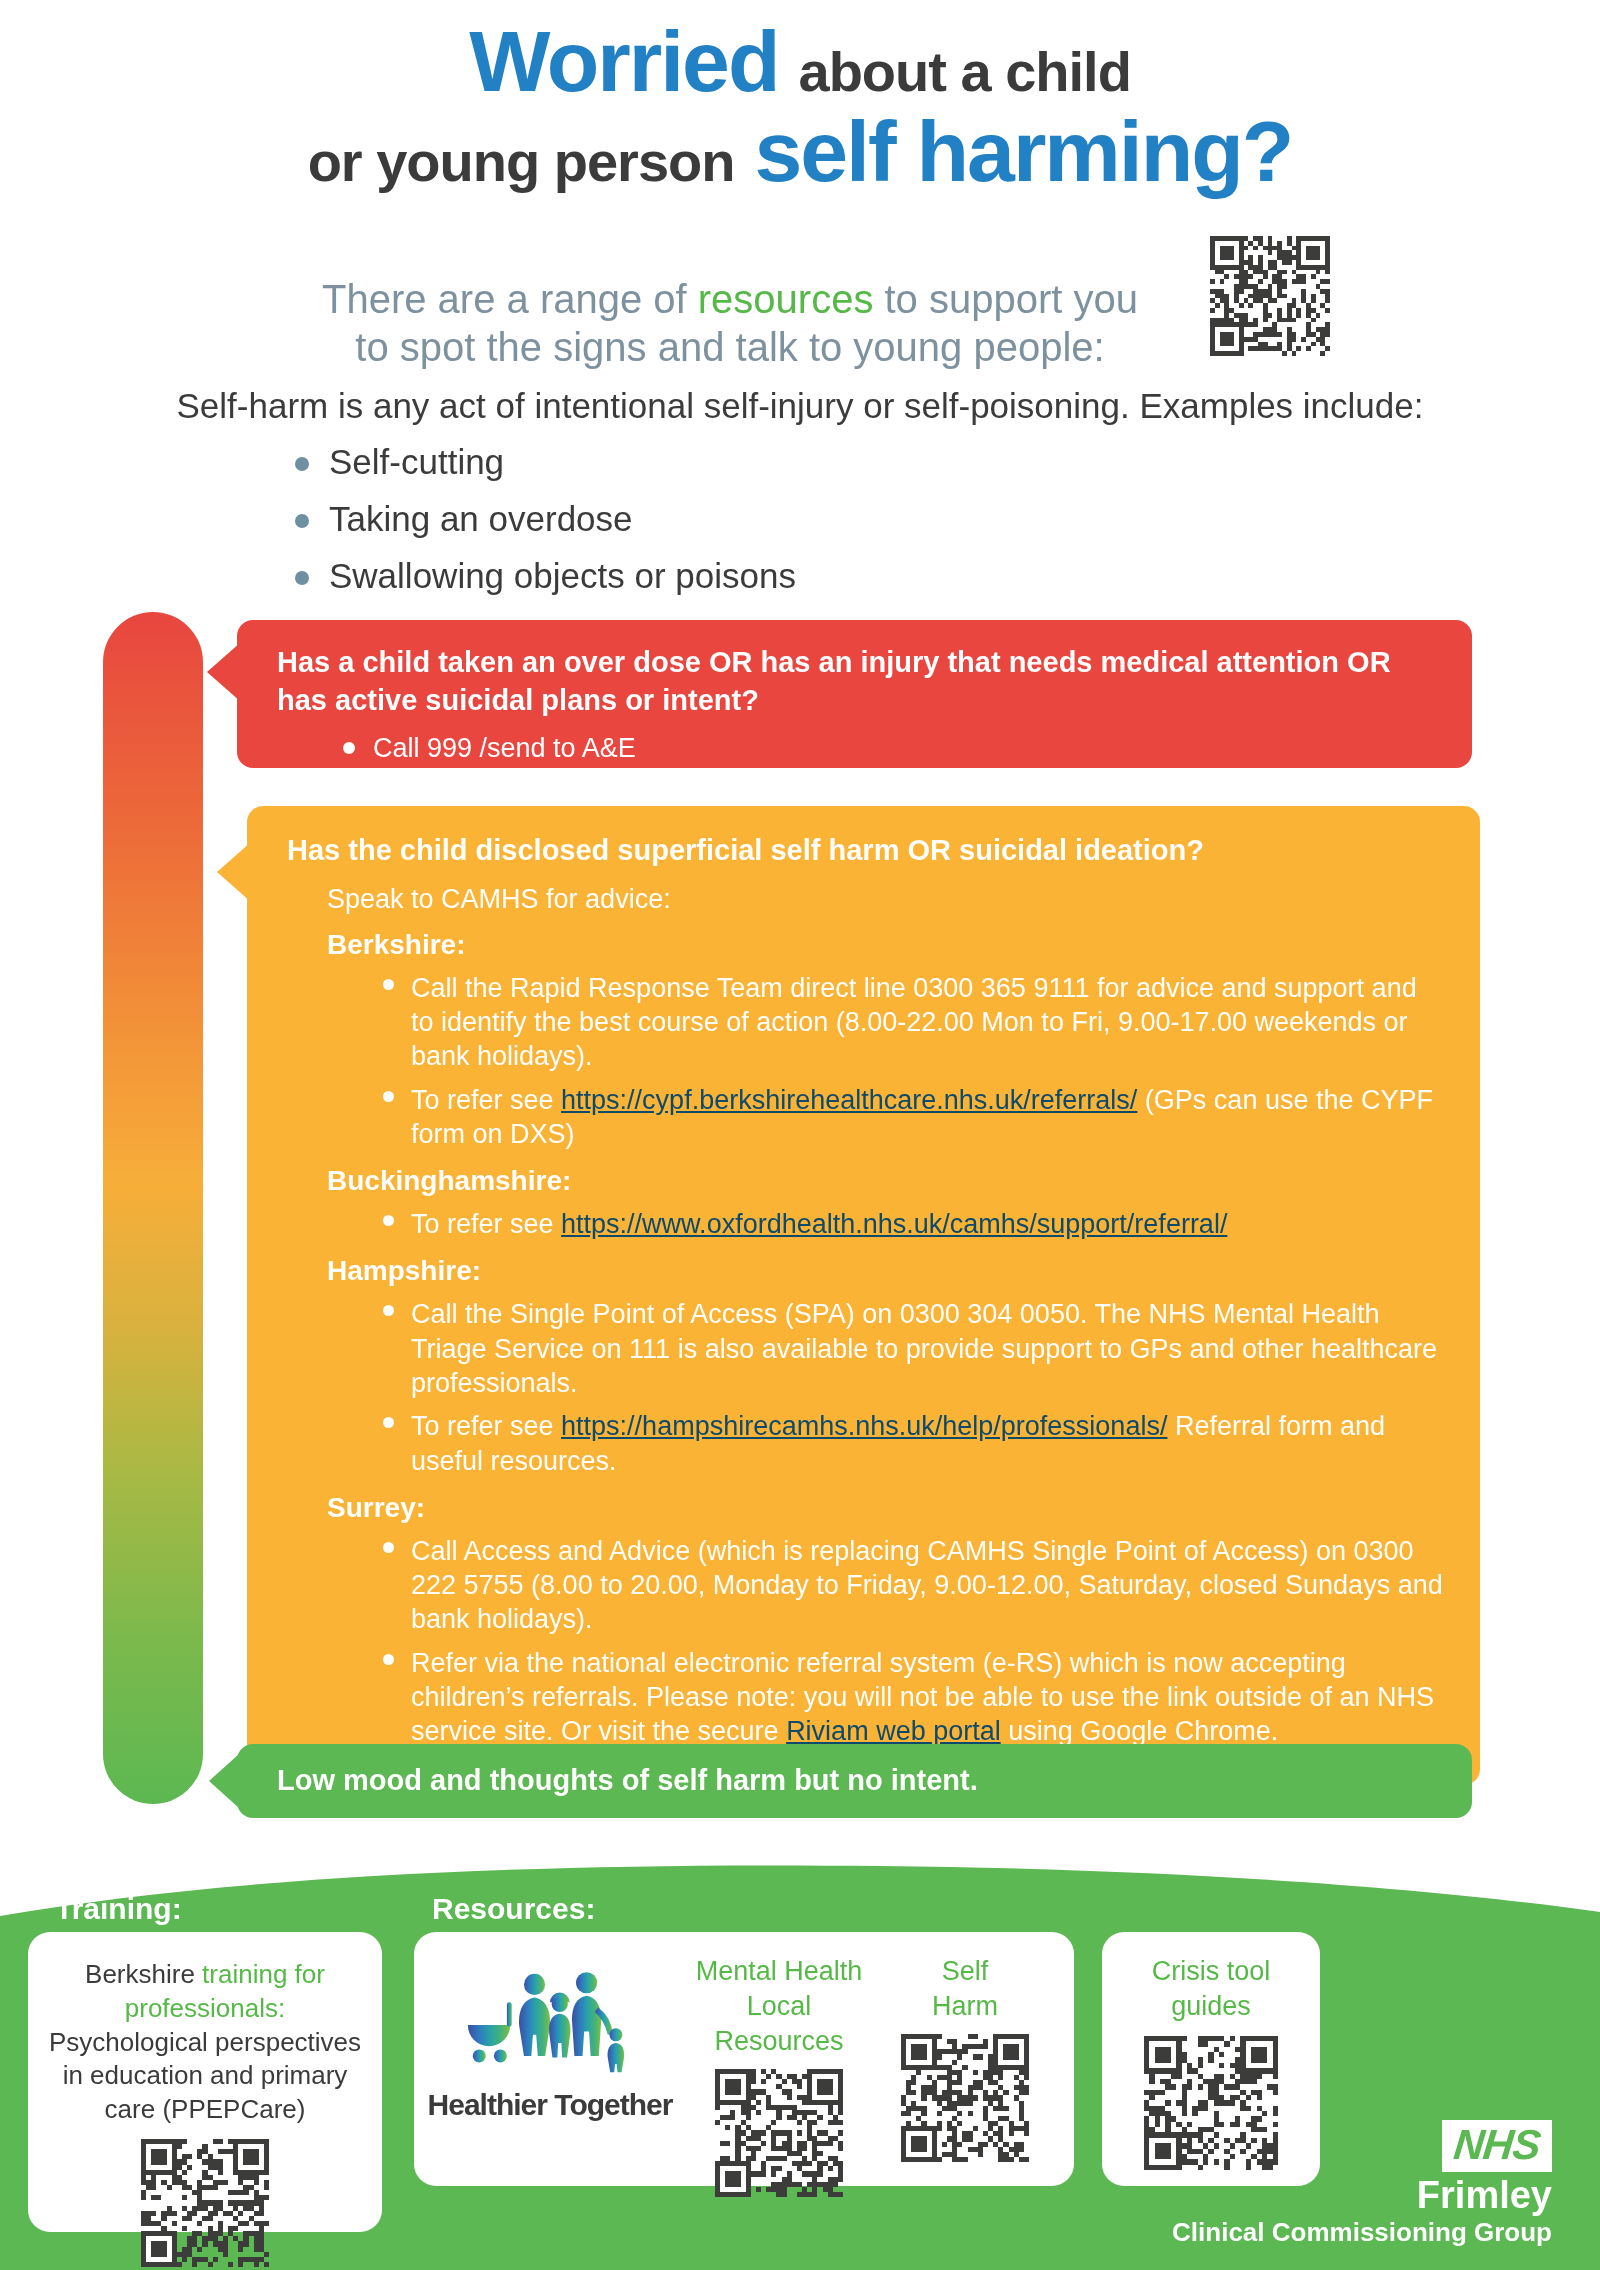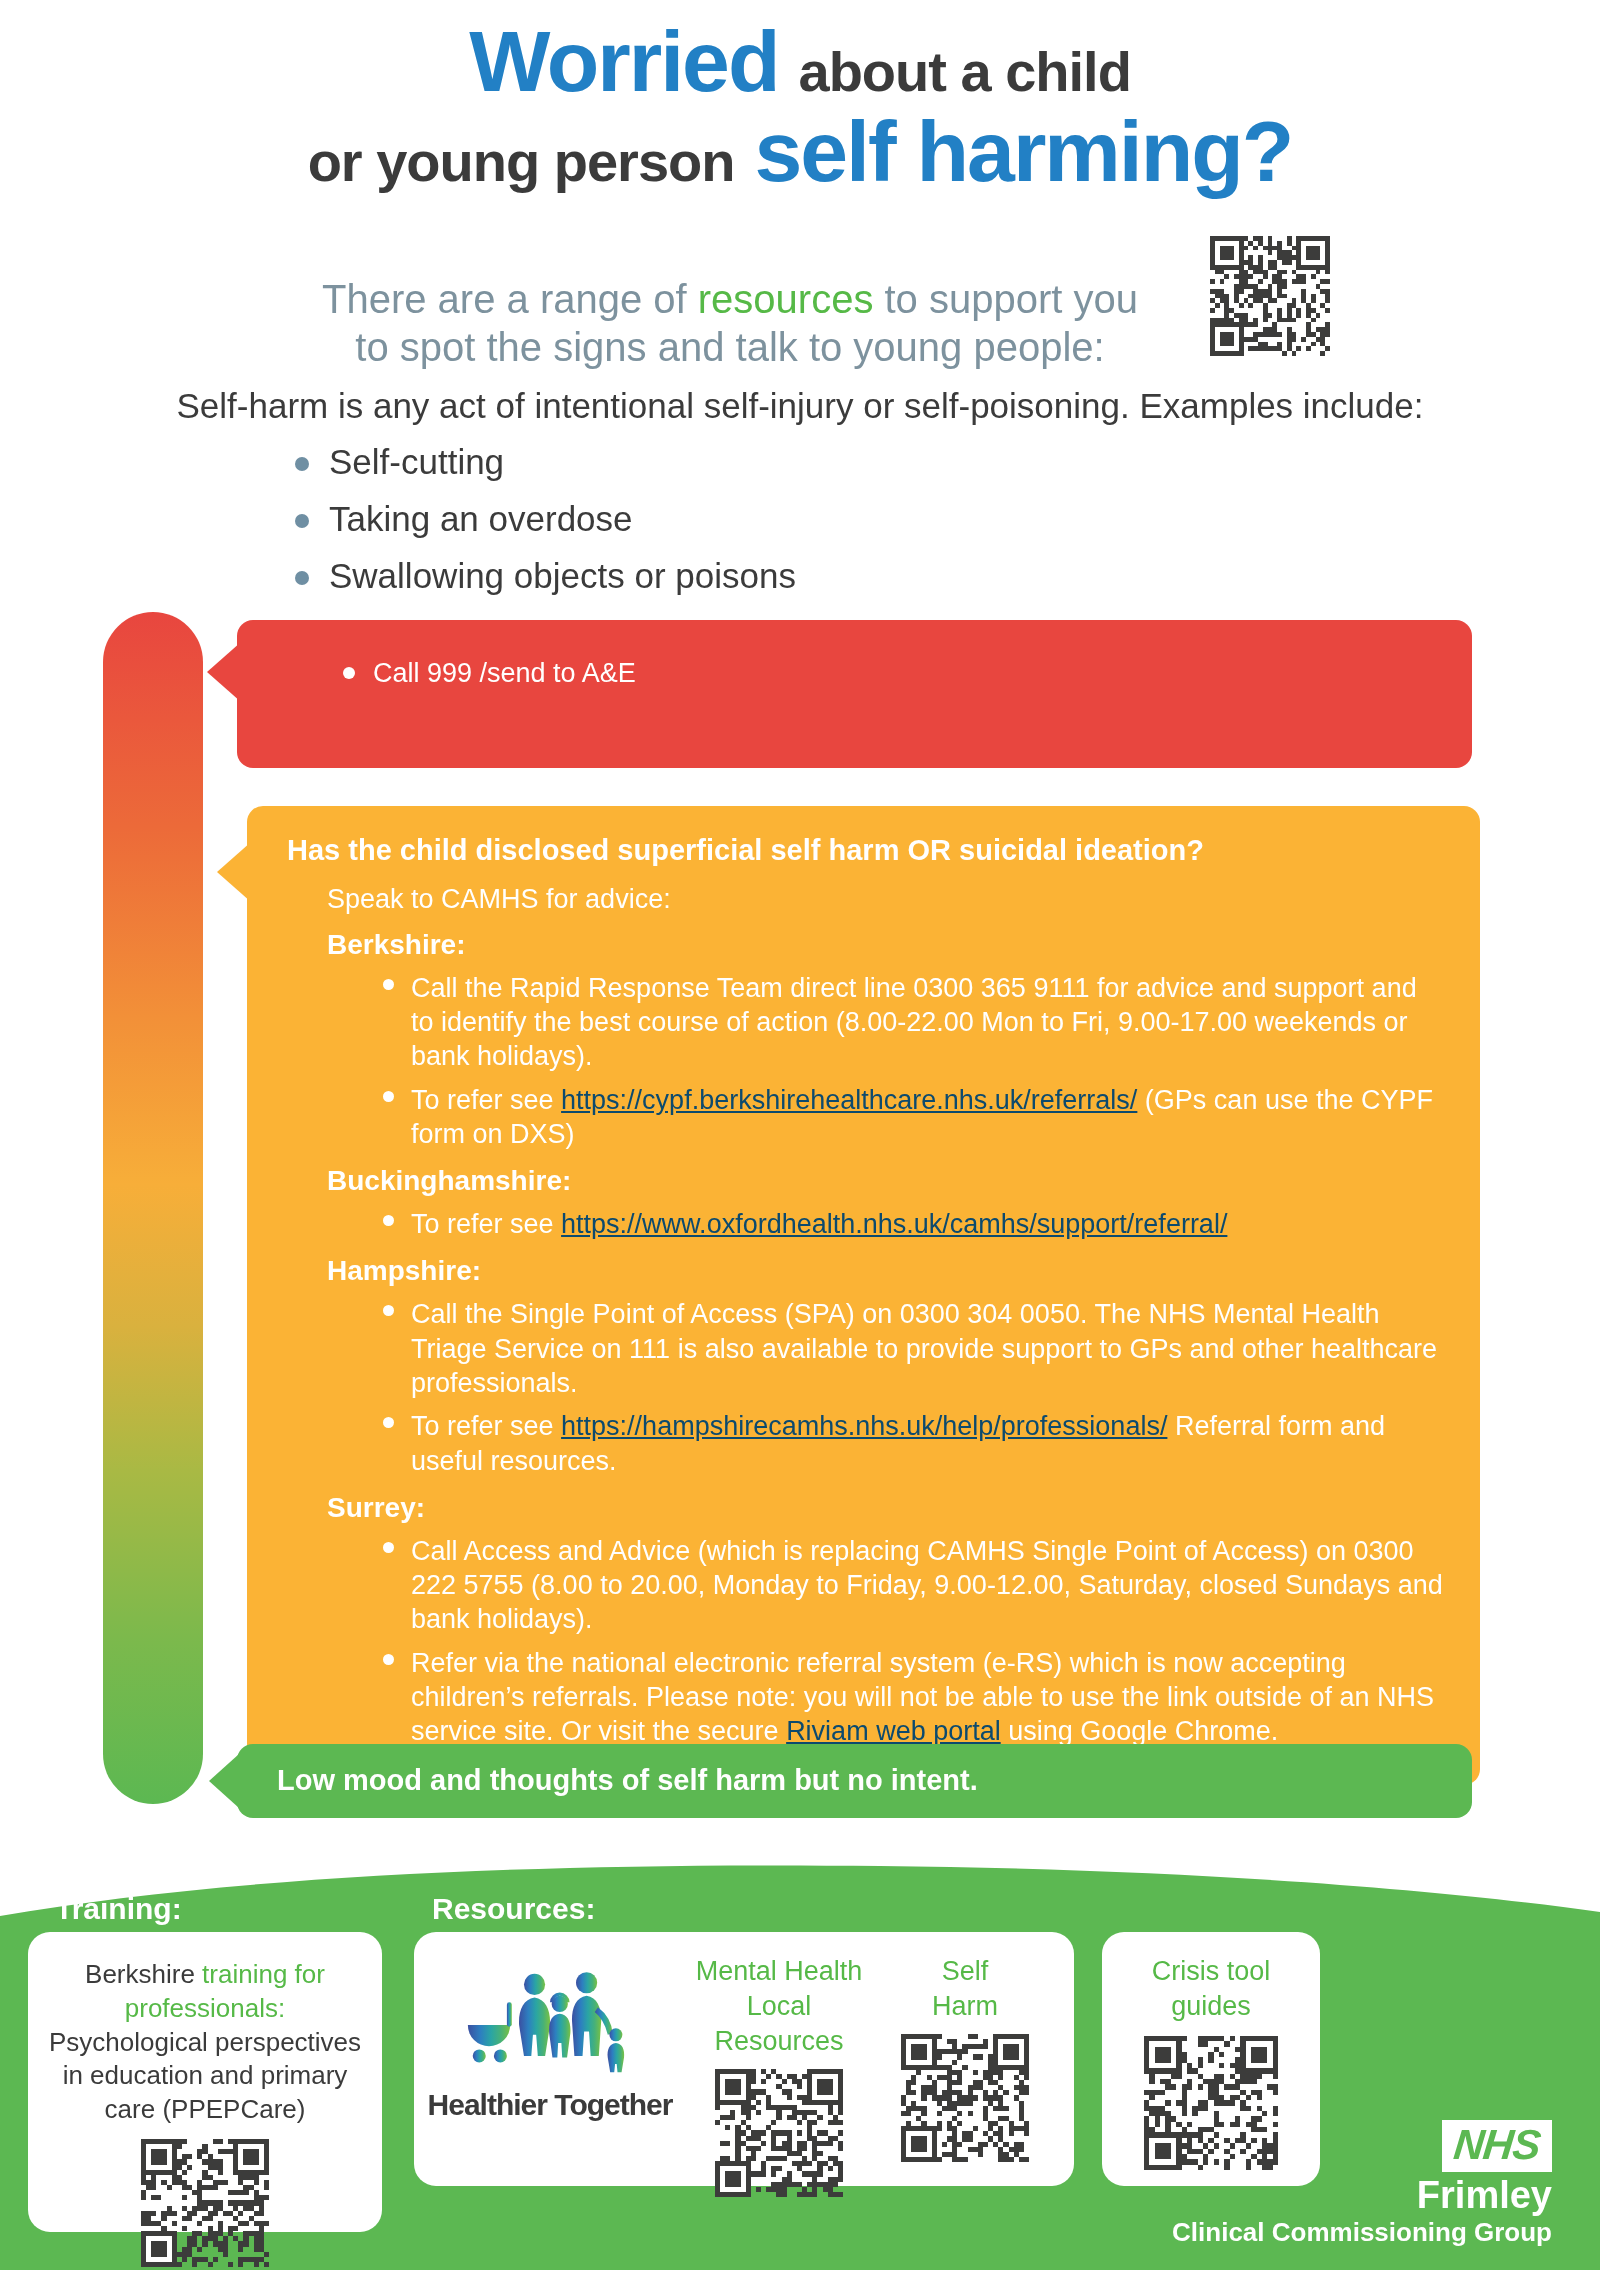--- a/index.html
+++ b/index.html
@@ -348,20 +348,21 @@
     <ul>
       <li>Self-cutting</li>
       <li>Taking an overdose</li>
       <li>Swallowing objects or poisons</li>
     </ul>
   </div>
 
   <div class="flow-bar"></div>
 
   <div class="tbox box-red">
+    <h2>Has a child taken an over dose OR has an injury that needs medical attention OR has active suicidal plans or intent?</h2>
     <div class="action">Call 999 /send to A&amp;E</div>
   </div>
 
   <div class="tbox box-amber">
     <h2>Has the child disclosed superficial self harm OR suicidal ideation?</h2>
     <div class="advice">Speak to CAMHS for advice:</div>
 
     <div class="region">Berkshire:</div>
     <ul class="actions">
       <li>Call the Rapid Response Team direct line 0300 365 9111 for advice and support and to identify the best course of action (8.00-22.00 Mon to Fri, 9.00-17.00 weekends or bank holidays).</li>

